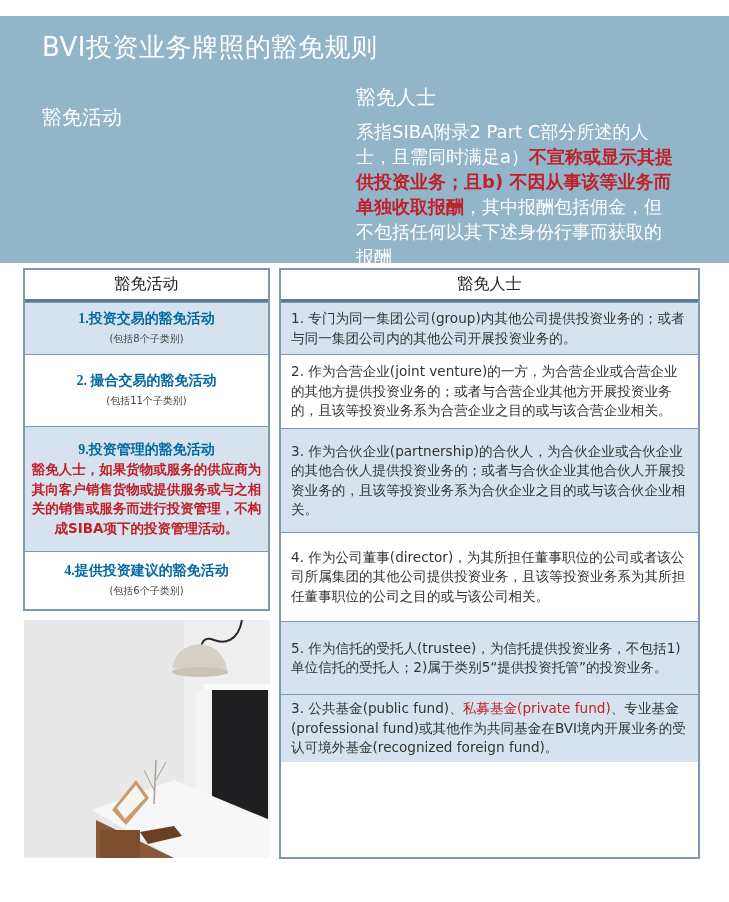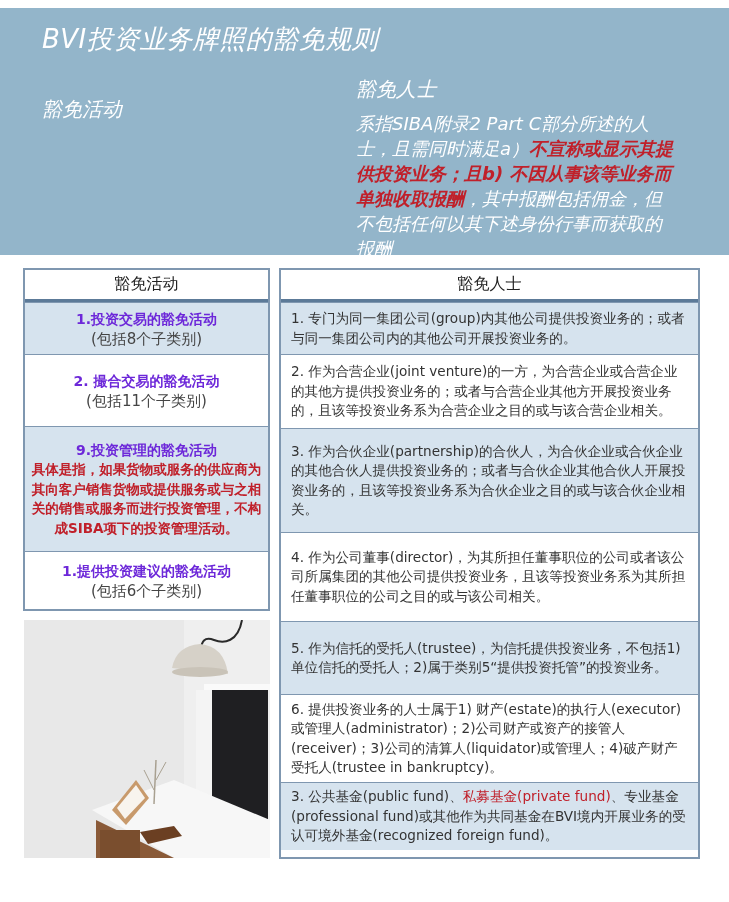--- a/index.html
+++ b/index.html
@@ -1,37 +1,37 @@
 <!DOCTYPE html>
 <html><head>
 <meta charset="utf-8">
 <style>
   * { box-sizing: border-box; margin: 0; padding: 0; }
   html, body { width: 729px; height: 902px; background: #ffffff; overflow: hidden; }
   body { font-family: "DejaVu Sans", "Liberation Sans", sans-serif; position: relative; }
 
-  .banner { position: absolute; left: 0; top: 8px; width: 729px; height: 247px; background: #93b5ca; color: #ffffff; font-style: italic; }
+  .banner { position: absolute; left: 0; top: 16px; width: 729px; height: 247px; background: #93b5ca; color: #ffffff; }
   .banner-title { position: absolute; left: 42px; top: 14px; font-size: 26px; letter-spacing: 0.5px; font-weight: normal; }
   .banner-col { position: absolute; }
   .banner-left { left: 42px; top: 88px; width: 270px; }
   .banner-right { left: 356px; top: 68px; width: 320px; }
   .banner-h { font-size: 20px; margin-bottom: 8px; }
   .banner-p { font-size: 18px; line-height: 25px; }
   .red { color: #c0202a; font-weight: bold; }
 
   .tbl { position: absolute; border: 2px solid #7f97b0; background: #fff; }
   .tbl-head { height: 32px; display: flex; align-items: center; justify-content: center; font-size: 16px; color: #222; border-bottom: 3px solid #5c7a98; background: #fff; }
   .row { border-top: 1.5px solid #7f97b0; color: #333; }
   .row:first-of-type { border-top: none; }
   .row.shade { background: #d6e3ee; }
 
   .left-tbl { left: 23px; top: 268px; width: 247px; height: 343px; }
   .left-tbl .row { text-align: center; display: flex; flex-direction: column; justify-content: center; padding: 0 4px; }
-  .lt { font-size: 14px; font-weight: bold; line-height: 20px; color: #6d28d9; }
-  .ls { font-size: 15px; line-height: 20px; color: #444; }
+  .lt { font-size: 14px; font-weight: bold; line-height: 20px; color: #0369a1; font-family: Liberation Serif, serif; }
+  .ls { font-size: 10px; line-height: 20px; color: #444; }
   .lr { font-size: 13.5px; line-height: 19.5px; color: #c0202a; font-weight: bold; }
 
   .right-tbl { left: 279px; top: 268px; width: 421px; height: 591px; }
   .right-tbl .row { padding: 4px 10px 4px 10px; font-size: 13.6px; line-height: 19.5px; display: flex; align-items: center; }
   .rred { color: #c0202a; margin-top: 16px; }
 
   .photo { position: absolute; left: 24px; top: 620px; width: 246px; height: 238px; overflow: hidden; background: linear-gradient(100deg, #dcdcdc 0%, #ececec 45%, #f2f2f2 70%, #e9e9e9 100%); }
 </style>
 </head>
 <body>
@@ -52,24 +52,24 @@
   <div class="row shade" style="height:52px">
     <div class="lt">1.投资交易的豁免活动</div>
     <div class="ls">(包括8个子类别)</div>
   </div>
   <div class="row" style="height:72px">
     <div class="lt">2. 撮合交易的豁免活动</div>
     <div class="ls">(包括11个子类别)</div>
   </div>
   <div class="row shade" style="height:125px">
     <div class="lt">9.投资管理的豁免活动</div>
-    <div class="lr">具体是指，如果货物或服务的供应商为其向客户销售货物或提供服务或与之相关的销售或服务而进行投资管理，不构成SIBA项下的投资管理活动。</div>
+    <div class="lr">豁免人士，如果货物或服务的供应商为其向客户销售货物或提供服务或与之相关的销售或服务而进行投资管理，不构成SIBA项下的投资管理活动。</div>
   </div>
   <div class="row" style="height:58px">
-    <div class="lt">1.提供投资建议的豁免活动</div>
+    <div class="lt">4.提供投资建议的豁免活动</div>
     <div class="ls">(包括6个子类别)</div>
   </div>
 </div>
 
 <div class="photo">
   <svg width="246" height="238" viewBox="0 0 246 238">
     <rect x="0" y="0" width="246" height="238" fill="#e8e8e8"></rect>
     <rect x="160" y="0" width="86" height="238" fill="#efefef"></rect>
     <path d="M218 0 C214 22, 200 24, 190 20 C180 16, 178 22, 176 30" stroke="#2a2a2a" stroke-width="2" fill="none"></path>
     <path d="M148 48 Q152 26 176 24 Q200 26 204 54 Z" fill="#d6d1c8"></path>
@@ -99,19 +99,16 @@
   </div>
   <div class="row shade" style="height:104px">
     <div>3. 作为合伙企业(partnership)的合伙人，为合伙企业或合伙企业的其他合伙人提供投资业务的；或者与合伙企业其他合伙人开展投资业务的，且该等投资业务系为合伙企业之目的或与该合伙企业相关。</div>
   </div>
   <div class="row" style="height:89px">
     <div>4. 作为公司董事(director)，为其所担任董事职位的公司或者该公司所属集团的其他公司提供投资业务，且该等投资业务系为其所担任董事职位的公司之目的或与该公司相关。</div>
   </div>
   <div class="row shade" style="height:73px">
     <div>5. 作为信托的受托人(trustee)，为信托提供投资业务，不包括1) 单位信托的受托人；2)属于类别5“提供投资托管”的投资业务。</div>
   </div>
-  <div class="row" style="height:88px">
-    <div>6. 提供投资业务的人士属于1) 财产(estate)的执行人(executor)或管理人(administrator)；2)公司财产或资产的接管人(receiver)；3)公司的清算人(liquidator)或管理人；4)破产财产受托人(trustee in bankruptcy)。</div>
-  </div>
   <div class="row shade" style="height:68px">
     <div><span>3. 公共基金(public fund)、</span><span class="rred">私募基金(private fund)</span><span>、专业基金(professional fund)或其他作为共同基金在BVI境内开展业务的受认可境外基金(recognized foreign fund)。</span></div>
   </div>
 </div>
 
 </body></html>

